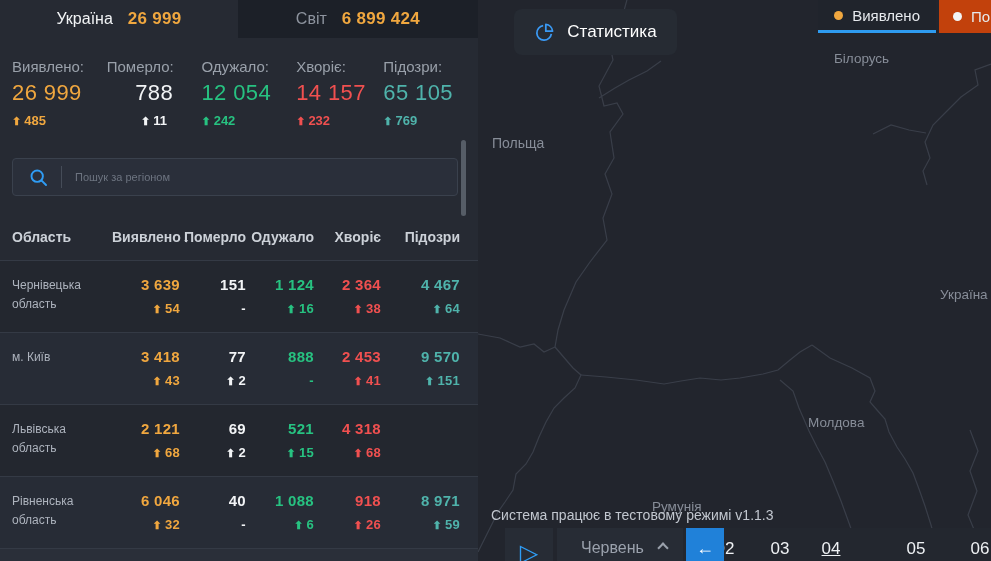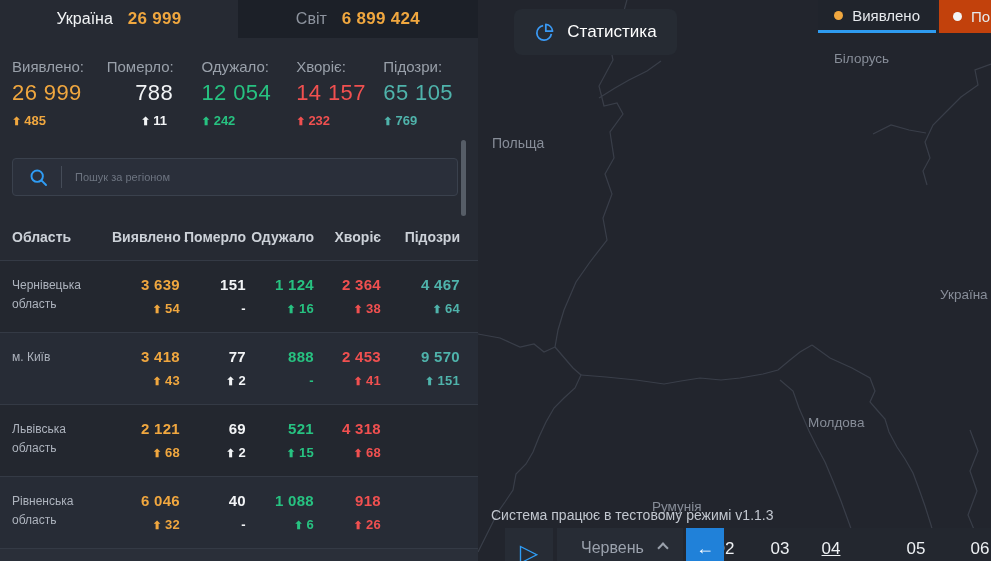--- a/index.html
+++ b/index.html
@@ -208,20 +208,21 @@
         <div class="cell"><span>521</span><span class="delta"><span class="arr">⬆</span><span>15</span></span></div>
         <div class="cell"><span>4 318</span><span class="delta"><span class="arr">⬆</span><span>68</span></span></div>
       </div>
 
       <div class="row grid-cols">
         <div class="region">Рівненська область</div>
         <div class="cell"><span>6 046</span><span class="delta"><span class="arr">⬆</span><span>32</span></span></div>
         <div class="cell"><span>40</span><span class="delta"><span class="arr"></span><span>-</span></span></div>
         <div class="cell"><span>1 088</span><span class="delta"><span class="arr">⬆</span><span>6</span></span></div>
         <div class="cell"><span>918</span><span class="delta"><span class="arr">⬆</span><span>26</span></span></div>
+        <div class="cell"><span>8 971</span><span class="delta"><span class="arr">⬆</span><span>59</span></span></div>
       </div>
 
     </div>
 
     <div class="bottom-strip"></div>
     <div class="scrollbar"></div>
   </div>
 
   <div class="map">
 

